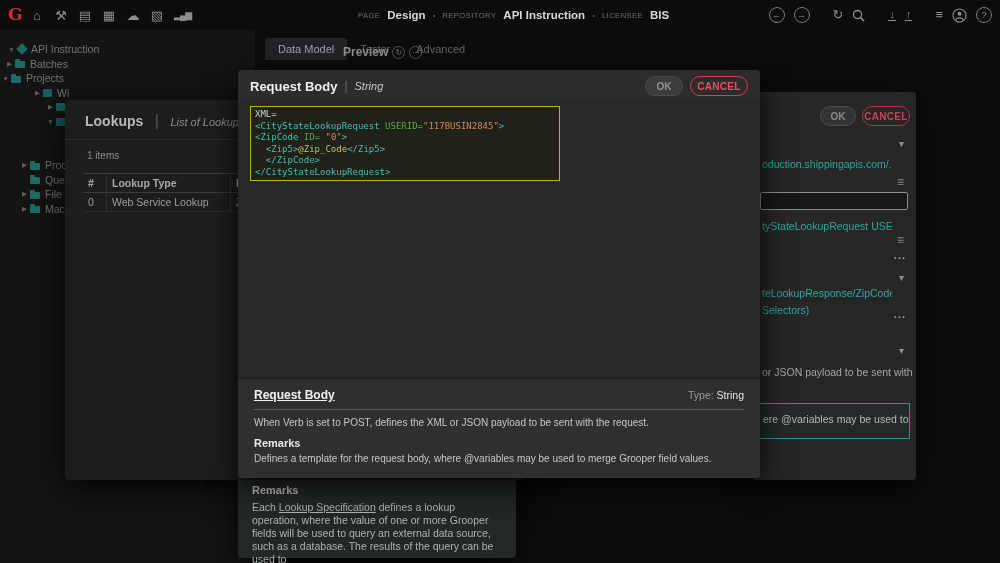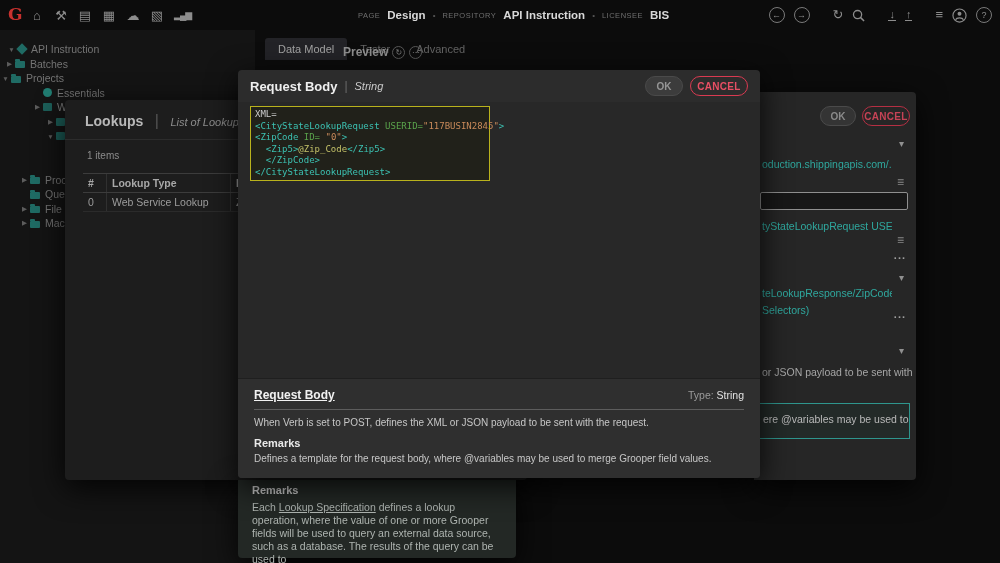--- a/index.html
+++ b/index.html
@@ -114,21 +114,21 @@
 
   
   .modal { left:238px; top:70px; width:522px; height:408px; background:#2c2c2c;
            z-index:4; border-radius:4px; }
   .modal-header { height:32px; display:flex; align-items:center; padding:0 12px; }
   .m-title { font-size:13px; font-weight:bold; color:#efefef; }
   .m-sep { color:#6a6a6a; margin:0 7px; font-size:12px; }
   .m-sub { font-style:italic; font-size:11px; color:#cbcbcb; }
   .m-buttons { margin-left:auto; display:flex; gap:7px; align-items:center; }
   .m-editor { position:relative; height:276px; background:#282828; }
-  .code-box { position:absolute; left:12px; top:4px; width:240px; border:1px solid #b9b21c;
+  .code-box { position:absolute; left:12px; top:4px; width:310px; border:1px solid #b9b21c;
               background:#21211a; padding:2px 4px;
               font-family:"DejaVu Sans Mono", monospace; font-size:9px;
               line-height:11.5px; white-space:pre; }
   .tk-plain { color:#cdcdcd; } .tk-tag { color:#3cc1b2; } .tk-attr { color:#5aa44c; }
   .tk-str { color:#c98a5a; } .tk-var { color:#c3c168; }
   .m-doc { height:100px; border-top:1px solid #1f1f1f; background:#2f2f2f;
            padding:9px 16px; border-radius:0 0 4px 4px; }
   .doc-row { display:flex; align-items:baseline; }
   .doc-heading { font-size:12px; font-weight:bold; color:#f1f1f1; text-decoration:underline; }
   .doc-type { margin-left:auto; font-size:10.5px; }
@@ -198,25 +198,20 @@
           <span class="tree-arrow">▶</span>
           <span class="ti ti-folder"></span>
           <span class="tree-label">Batches</span>
         </div>
         <div class="tree-row" style="">
           <span class="tree-arrow">▼</span>
           <span class="ti ti-folder"></span>
           <span class="tree-label">Projects</span>
         </div>
         <div class="tree-row" style="padding-left: 32px;">
-          <span class="tree-arrow"></span>
-          <span class="ti ti-globe"></span>
-          <span class="tree-label">Essentials</span>
-        </div>
-        <div class="tree-row" style="padding-left: 32px;">
           <span class="tree-arrow">▶</span>
           <span class="ti ti-node"></span>
           <span class="tree-label">Wi</span>
         </div>
         <div class="tree-row" style="padding-left: 45px;">
           <span class="tree-arrow">▶</span>
           <span class="ti ti-node"></span>
           <span class="tree-label"></span>
         </div>
         <div class="tree-row" style="padding-left: 45px;">

